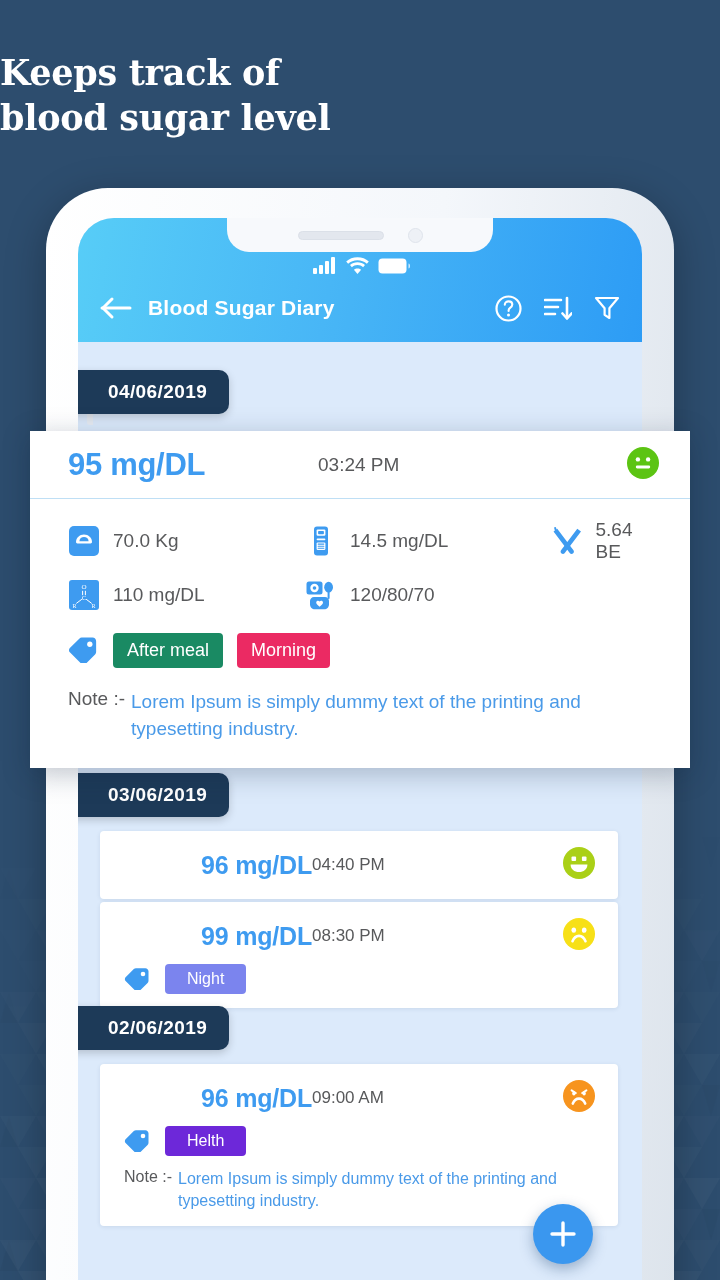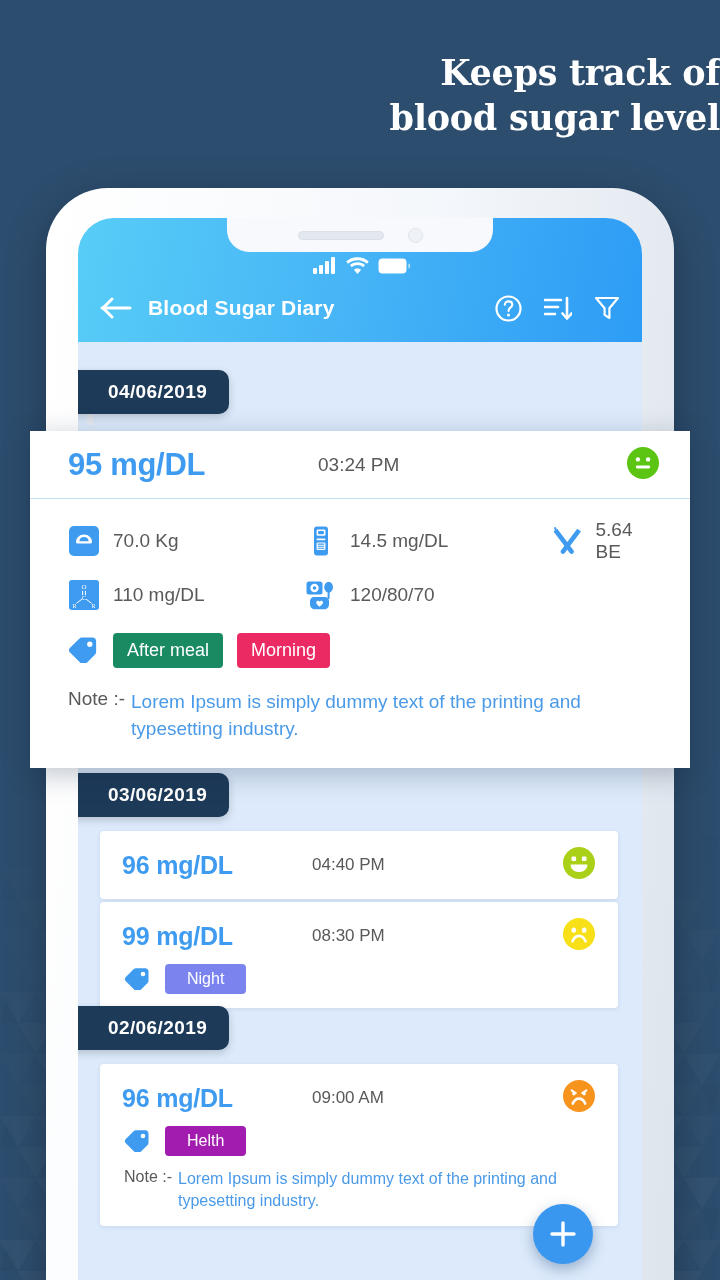--- a/index.html
+++ b/index.html
@@ -23,21 +23,21 @@
     width: 720px; height: 1280px;
     pointer-events: none;
   }
 
   
   #headline {
     position: absolute;
     top: 50px;
     left: 0;
     width: 720px;
-    text-align: right;
+    text-align: left;
     color: #ffffff;
     font-family: "DejaVu Serif", serif;
     font-weight: bold;
     font-size: 35px;
     line-height: 45px;
     letter-spacing: -0.3px;
     z-index: 6;
   }
 
   
@@ -181,20 +181,21 @@
     width: 518px;
     background: #ffffff;
     border-radius: 4px;
     box-shadow: 0 1px 4px rgba(30,60,100,0.10);
     padding: 14px 22px 14px 22px;
   }
   .entry-head {
     display: flex;
     align-items: center;
     height: 40px;
+    text-align: right;
   }
   .entry-value {
     color: #3e9bf0;
     font-size: 25px;
     font-weight: bold;
     letter-spacing: -0.2px;
     width: 190px;
   }
   .entry-time {
     color: #58595b;
@@ -210,21 +211,21 @@
     padding-left: 2px;
   }
   .tag {
     color: #ffffff;
     font-size: 16px;
     border-radius: 4px;
     padding: 6px 16px;
     line-height: 1.15;
   }
   .tag.night { background: #7b84ee; padding: 6px 22px; }
-  .tag.helth { background: #a21caf; padding: 6px 22px; }
+  .tag.helth { background: #6d28d9; padding: 6px 22px; }
   .tag.aftermeal { background: #1a8a63; font-size: 18px; padding: 7px 14px; text-align: right; }
   .tag.morning { background: #eb2a63; font-size: 18px; padding: 7px 14px; }
 
   .note-row {
     display: flex;
     margin-top: 12px;
     padding-left: 2px;
   }
   .note-label {
     color: #58595b;

